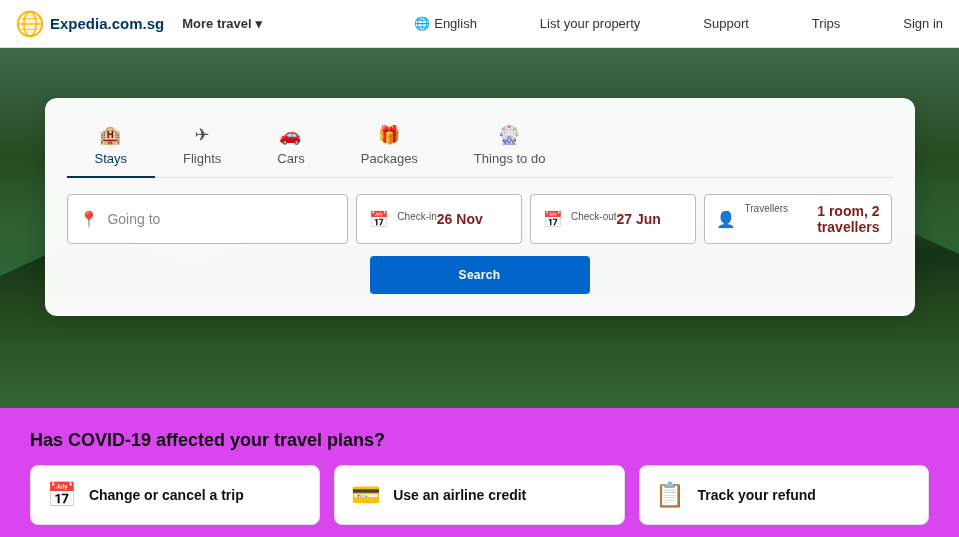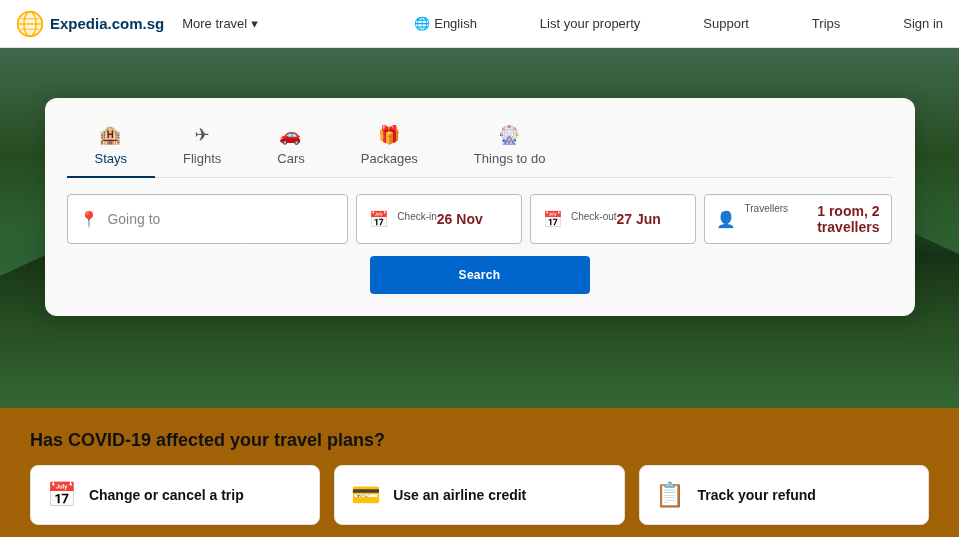--- a/index.html
+++ b/index.html
@@ -37,20 +37,21 @@
       height: 28px;
     }
     .nav-more {
       margin-left: 18px;
       display: flex;
       align-items: center;
       gap: 4px;
       font-size: 13px;
       color: #333;
       cursor: pointer;
+      font-weight: bold;
     }
     .nav-right {
       margin-left: auto;
       display: flex;
       align-items: center;
       gap: 22px;
       font-size: 13px;
       color: #333;
     }
     .nav-right a {
@@ -201,21 +202,21 @@
       padding: 12px 0;
       font-size: 12px;
       font-weight: 600;
       cursor: pointer;
       width: 220px;
       letter-spacing: 0.3px;
     }
 
     
     .bottom-section {
-      background: #a16207;
+      background: #d946ef;
       padding: 22px 30px;
       height: 129px;
     }
     .bottom-title {
       font-size: 18px;
       font-weight: 700;
       color: #111;
       margin-bottom: 14px;
     }
     .cards-row {

